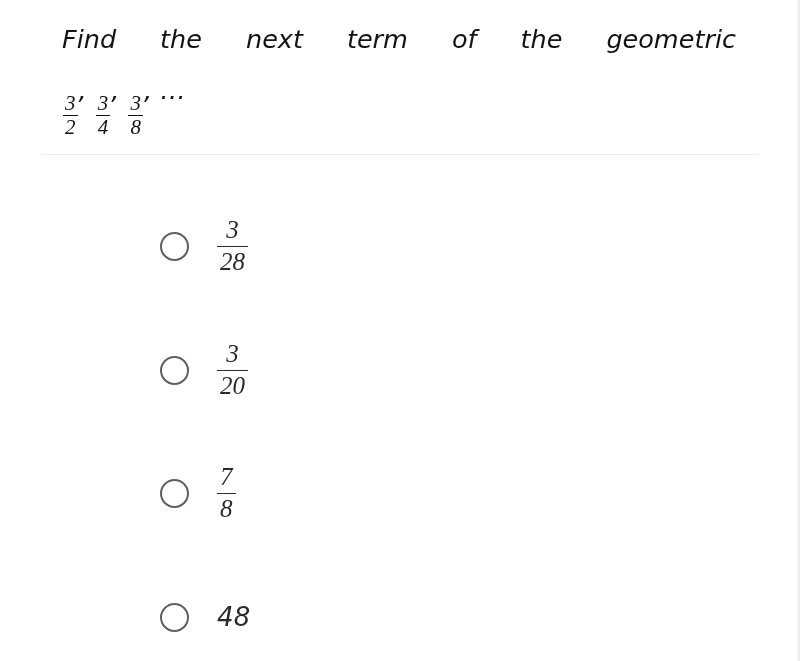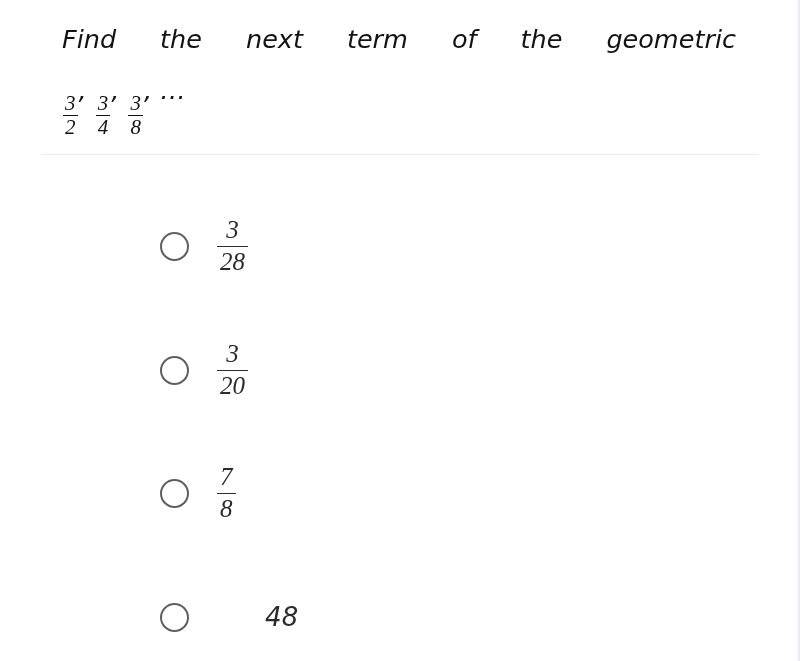--- a/index.html
+++ b/index.html
@@ -136,21 +136,20 @@
     display: block;
     padding: 2px 3px 0 3px;
     border-top: 1.7px solid #2b2b2b;
   }
 
   .plain-opt {
     font-family: "DejaVu Sans", sans-serif;
     font-size: 26px;
     color: #2b2b2b;
     letter-spacing: 0.3px;
-    margin-left: 48px;
   }
 </style>
 </head>
 <body>
 
 <div class="edge-right"></div>
 
 <div class="question">
   <span class="q-line">
     <span>Find the next term of the geometric</span>

